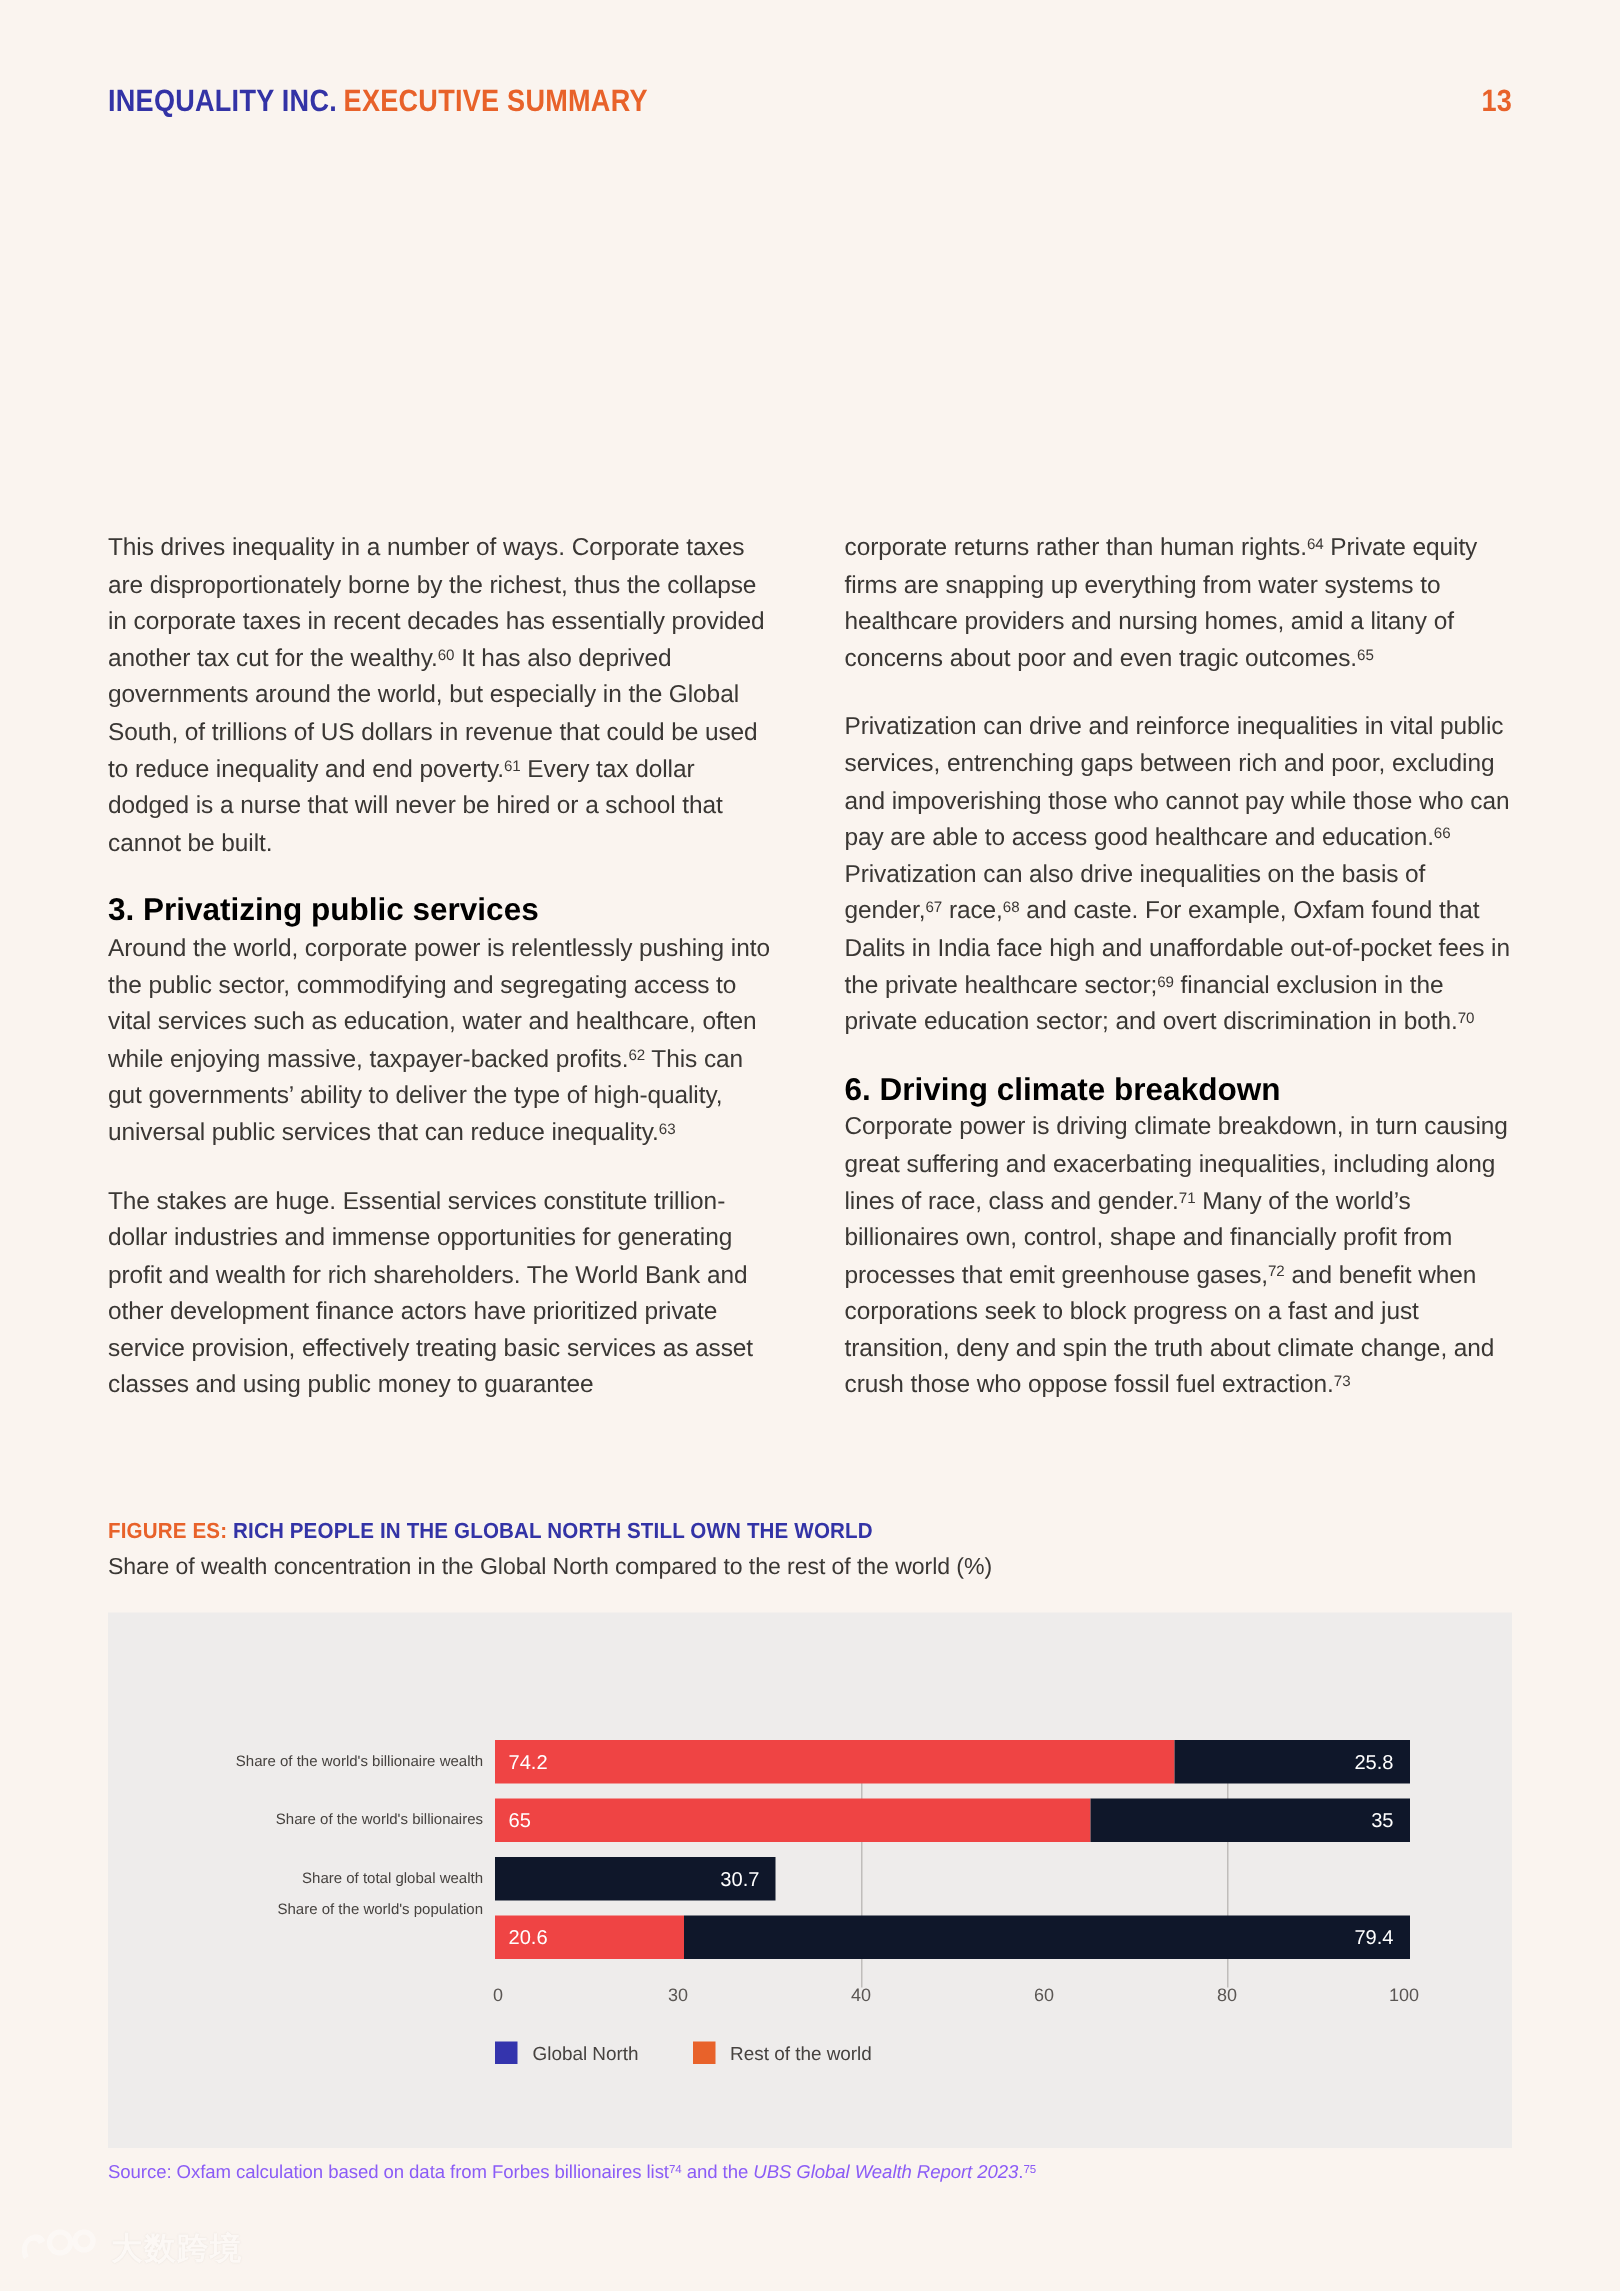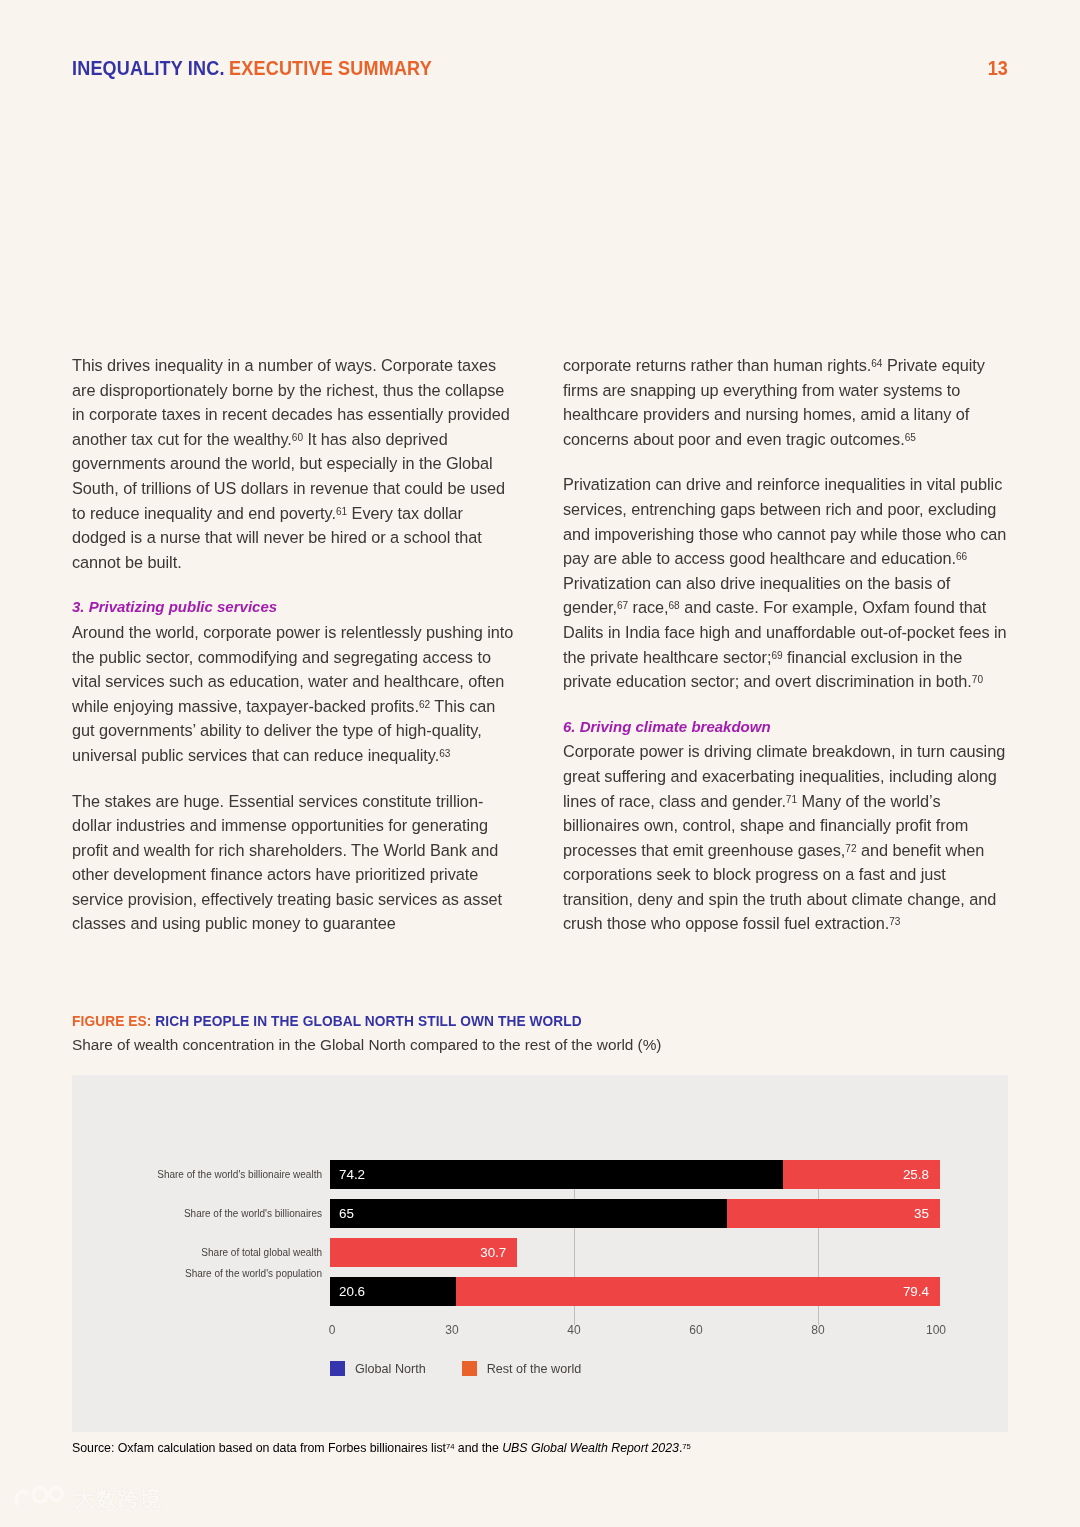--- a/index.html
+++ b/index.html
@@ -56,26 +56,25 @@
   .col { width: 449px; }
 
   .para {
     font-size: 16.3px;
     line-height: 24.6px;
     margin: 0 0 21px 0;
     color: #3a3734;
     letter-spacing: -0.05px;
   }
   .sub-head {
-    font-size: 15px;
+    font-size: 21px;
     line-height: 24.6px;
     font-weight: bold;
-    color: #a21caf;
+    color: #000000;
     margin: 0 0 0 0;
-    font-style: italic;
   }
   sup {
     font-size: 0.62em;
     vertical-align: 0.42em;
     line-height: 0;
   }
 
   
   .figure-caption-block {
     position: absolute;
@@ -138,26 +137,26 @@
 
   .seg {
     height: 100%;
     display: flex;
     align-items: center;
     font-size: 13.4px;
     color: #ffffff;
     box-sizing: border-box;
   }
   .seg.north {
-    background: #000000;
+    background: #ef4444;
     justify-content: flex-start;
     padding-left: 9px;
   }
   .seg.rest {
-    background: #ef4444;
+    background: #0f172a;
     justify-content: flex-end;
     padding-right: 11px;
   }
 
   
   .cat-label {
     position: absolute;
     right: 0;
     width: 222px;
     text-align: right;
@@ -224,21 +223,21 @@
   .swatch { width: 15px; height: 15px; display: inline-block; }
   .swatch.north { background: #3434ad; }
   .swatch.rest { background: #e8622a; }
 
   
   .source-line {
     position: absolute;
     left: 72px;
     top: 1441px;
     font-size: 12.4px;
-    color: #000000;
+    color: #8b5cf6;
     letter-spacing: -0.05px;
   }
   .source-line i { font-style: italic; }
 
   
   .watermark {
     position: absolute;
     left: 12px;
     top: 1484px;
     display: flex;

